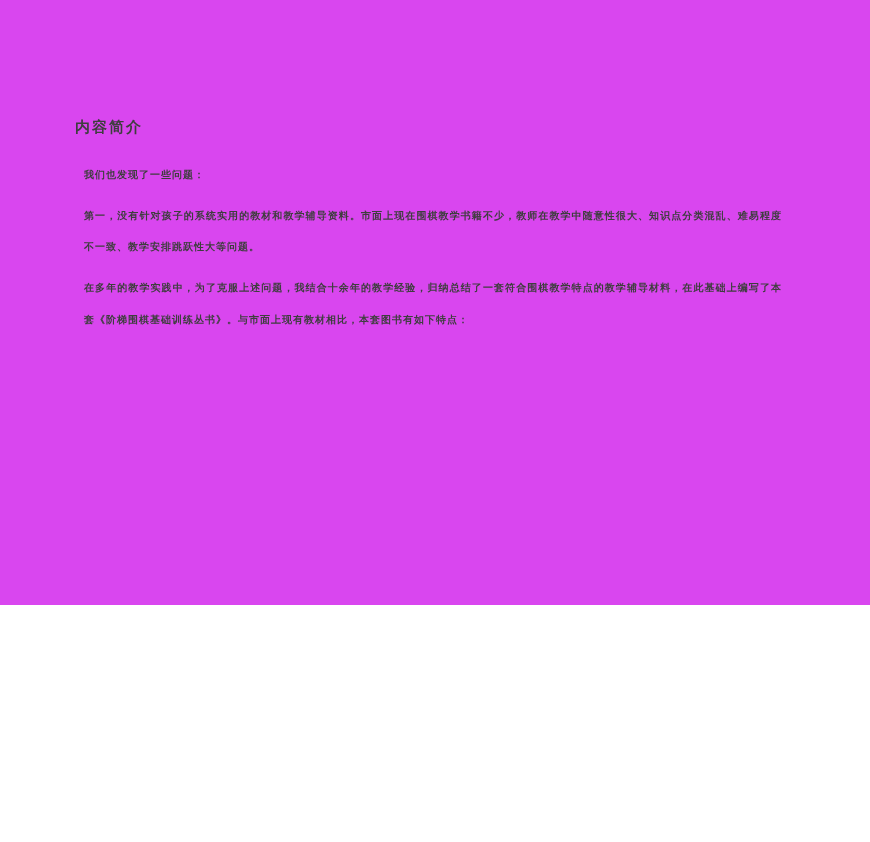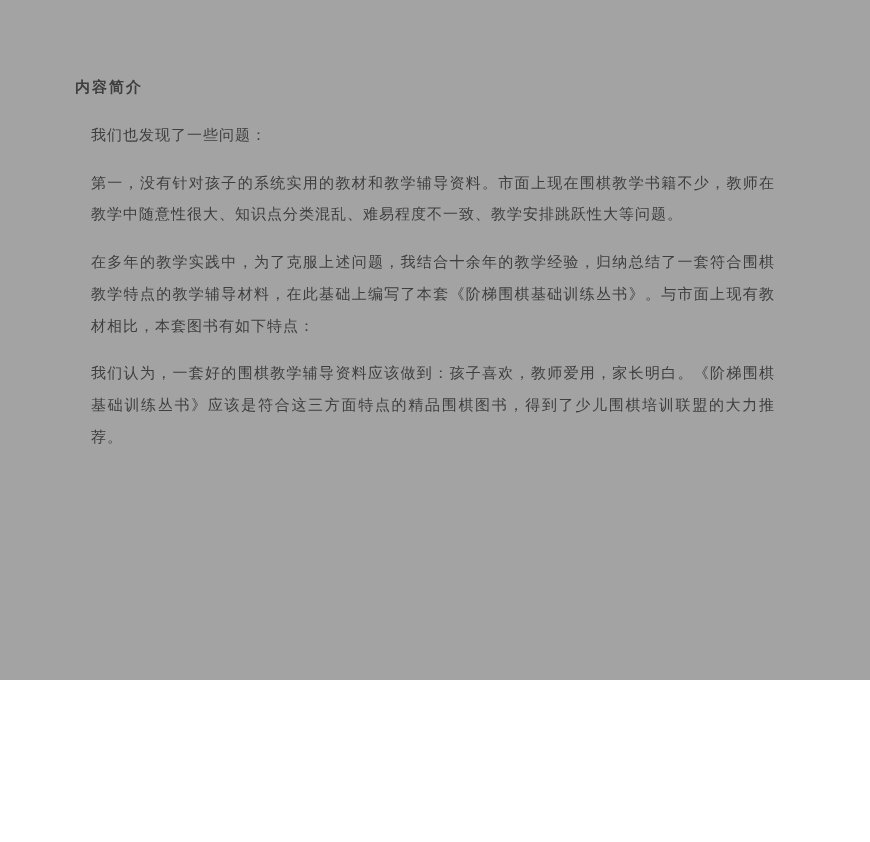--- a/index.html
+++ b/index.html
@@ -9,47 +9,46 @@
   }
   body {
     width: 870px;
     height: 842px;
     overflow: hidden;
     font-family: "Liberation Sans", "DejaVu Sans", sans-serif;
   }
   .page {
     box-sizing: border-box;
     width: 870px;
-    height: 680px;
-    background: #a3a3a3;
-    padding: 72px 79px 0 75px;
+    height: 605px;
+    background: #d946ef;
+    padding: 112px 79px 0 75px;
   }
   .doc-title {
     font-size: 15px;
     font-weight: 700;
     color: #3e3e3e;
     line-height: 30px;
     letter-spacing: 2px;
     margin: 0 0 17px 0;
   }
   .doc-body p {
-    margin: 16px;
-    font-size: 15px;
-    font-weight: 400;
+    margin: 9px;
+    font-size: 10px;
+    font-weight: 700;
     color: #3e3e3e;
     line-height: 31.7px;
     letter-spacing: 1px;
     text-align: justify;
     word-break: break-all;
   }
 </style>
 </head>
 <body>
 
 <div class="page">
   <h1 class="doc-title">内容简介</h1>
   <div class="doc-body">
       <p>我们也发现了一些问题：</p>
       <p>第一，没有针对孩子的系统实用的教材和教学辅导资料。市面上现在围棋教学书籍不少，教师在教学中随意性很大、知识点分类混乱、难易程度不一致、教学安排跳跃性大等问题。</p>
       <p>在多年的教学实践中，为了克服上述问题，我结合十余年的教学经验，归纳总结了一套符合围棋教学特点的教学辅导材料，在此基础上编写了本套《阶梯围棋基础训练丛书》。与市面上现有教材相比，本套图书有如下特点：</p>
-      <p>我们认为，一套好的围棋教学辅导资料应该做到：孩子喜欢，教师爱用，家长明白。《阶梯围棋基础训练丛书》应该是符合这三方面特点的精品围棋图书，得到了少儿围棋培训联盟的大力推荐。</p>
     </div>
 </div>
 
 </body></html>

